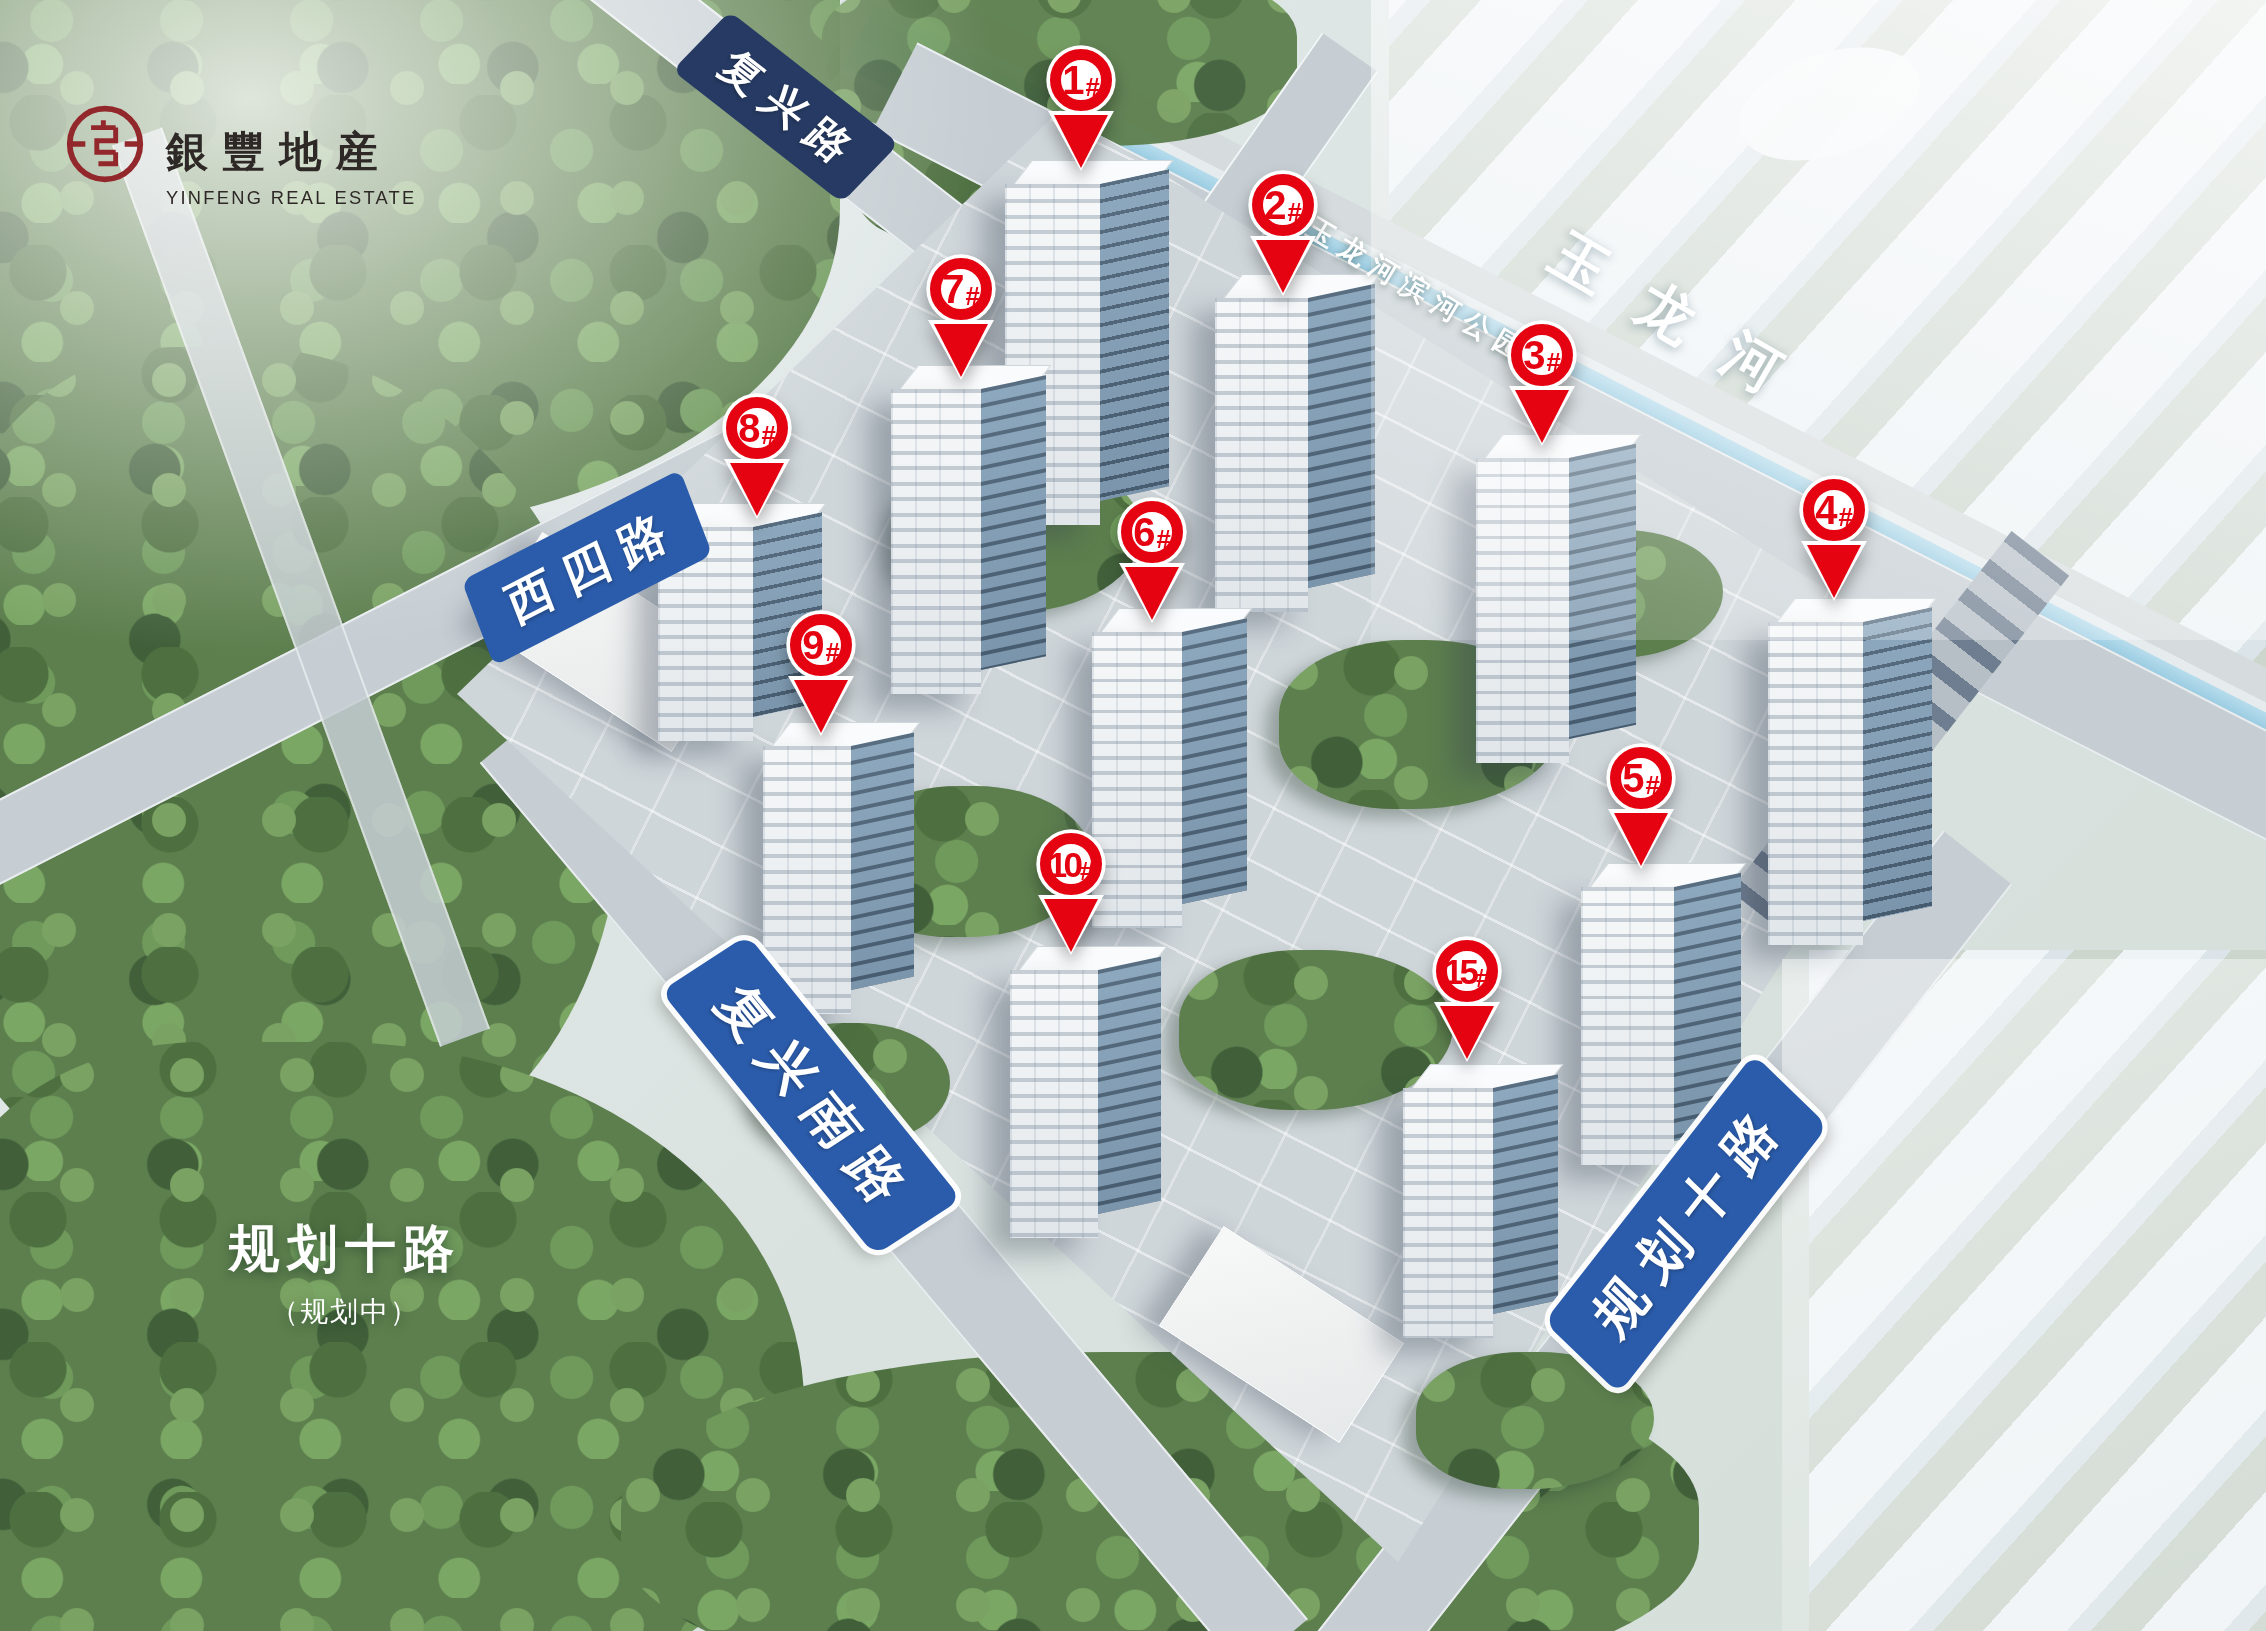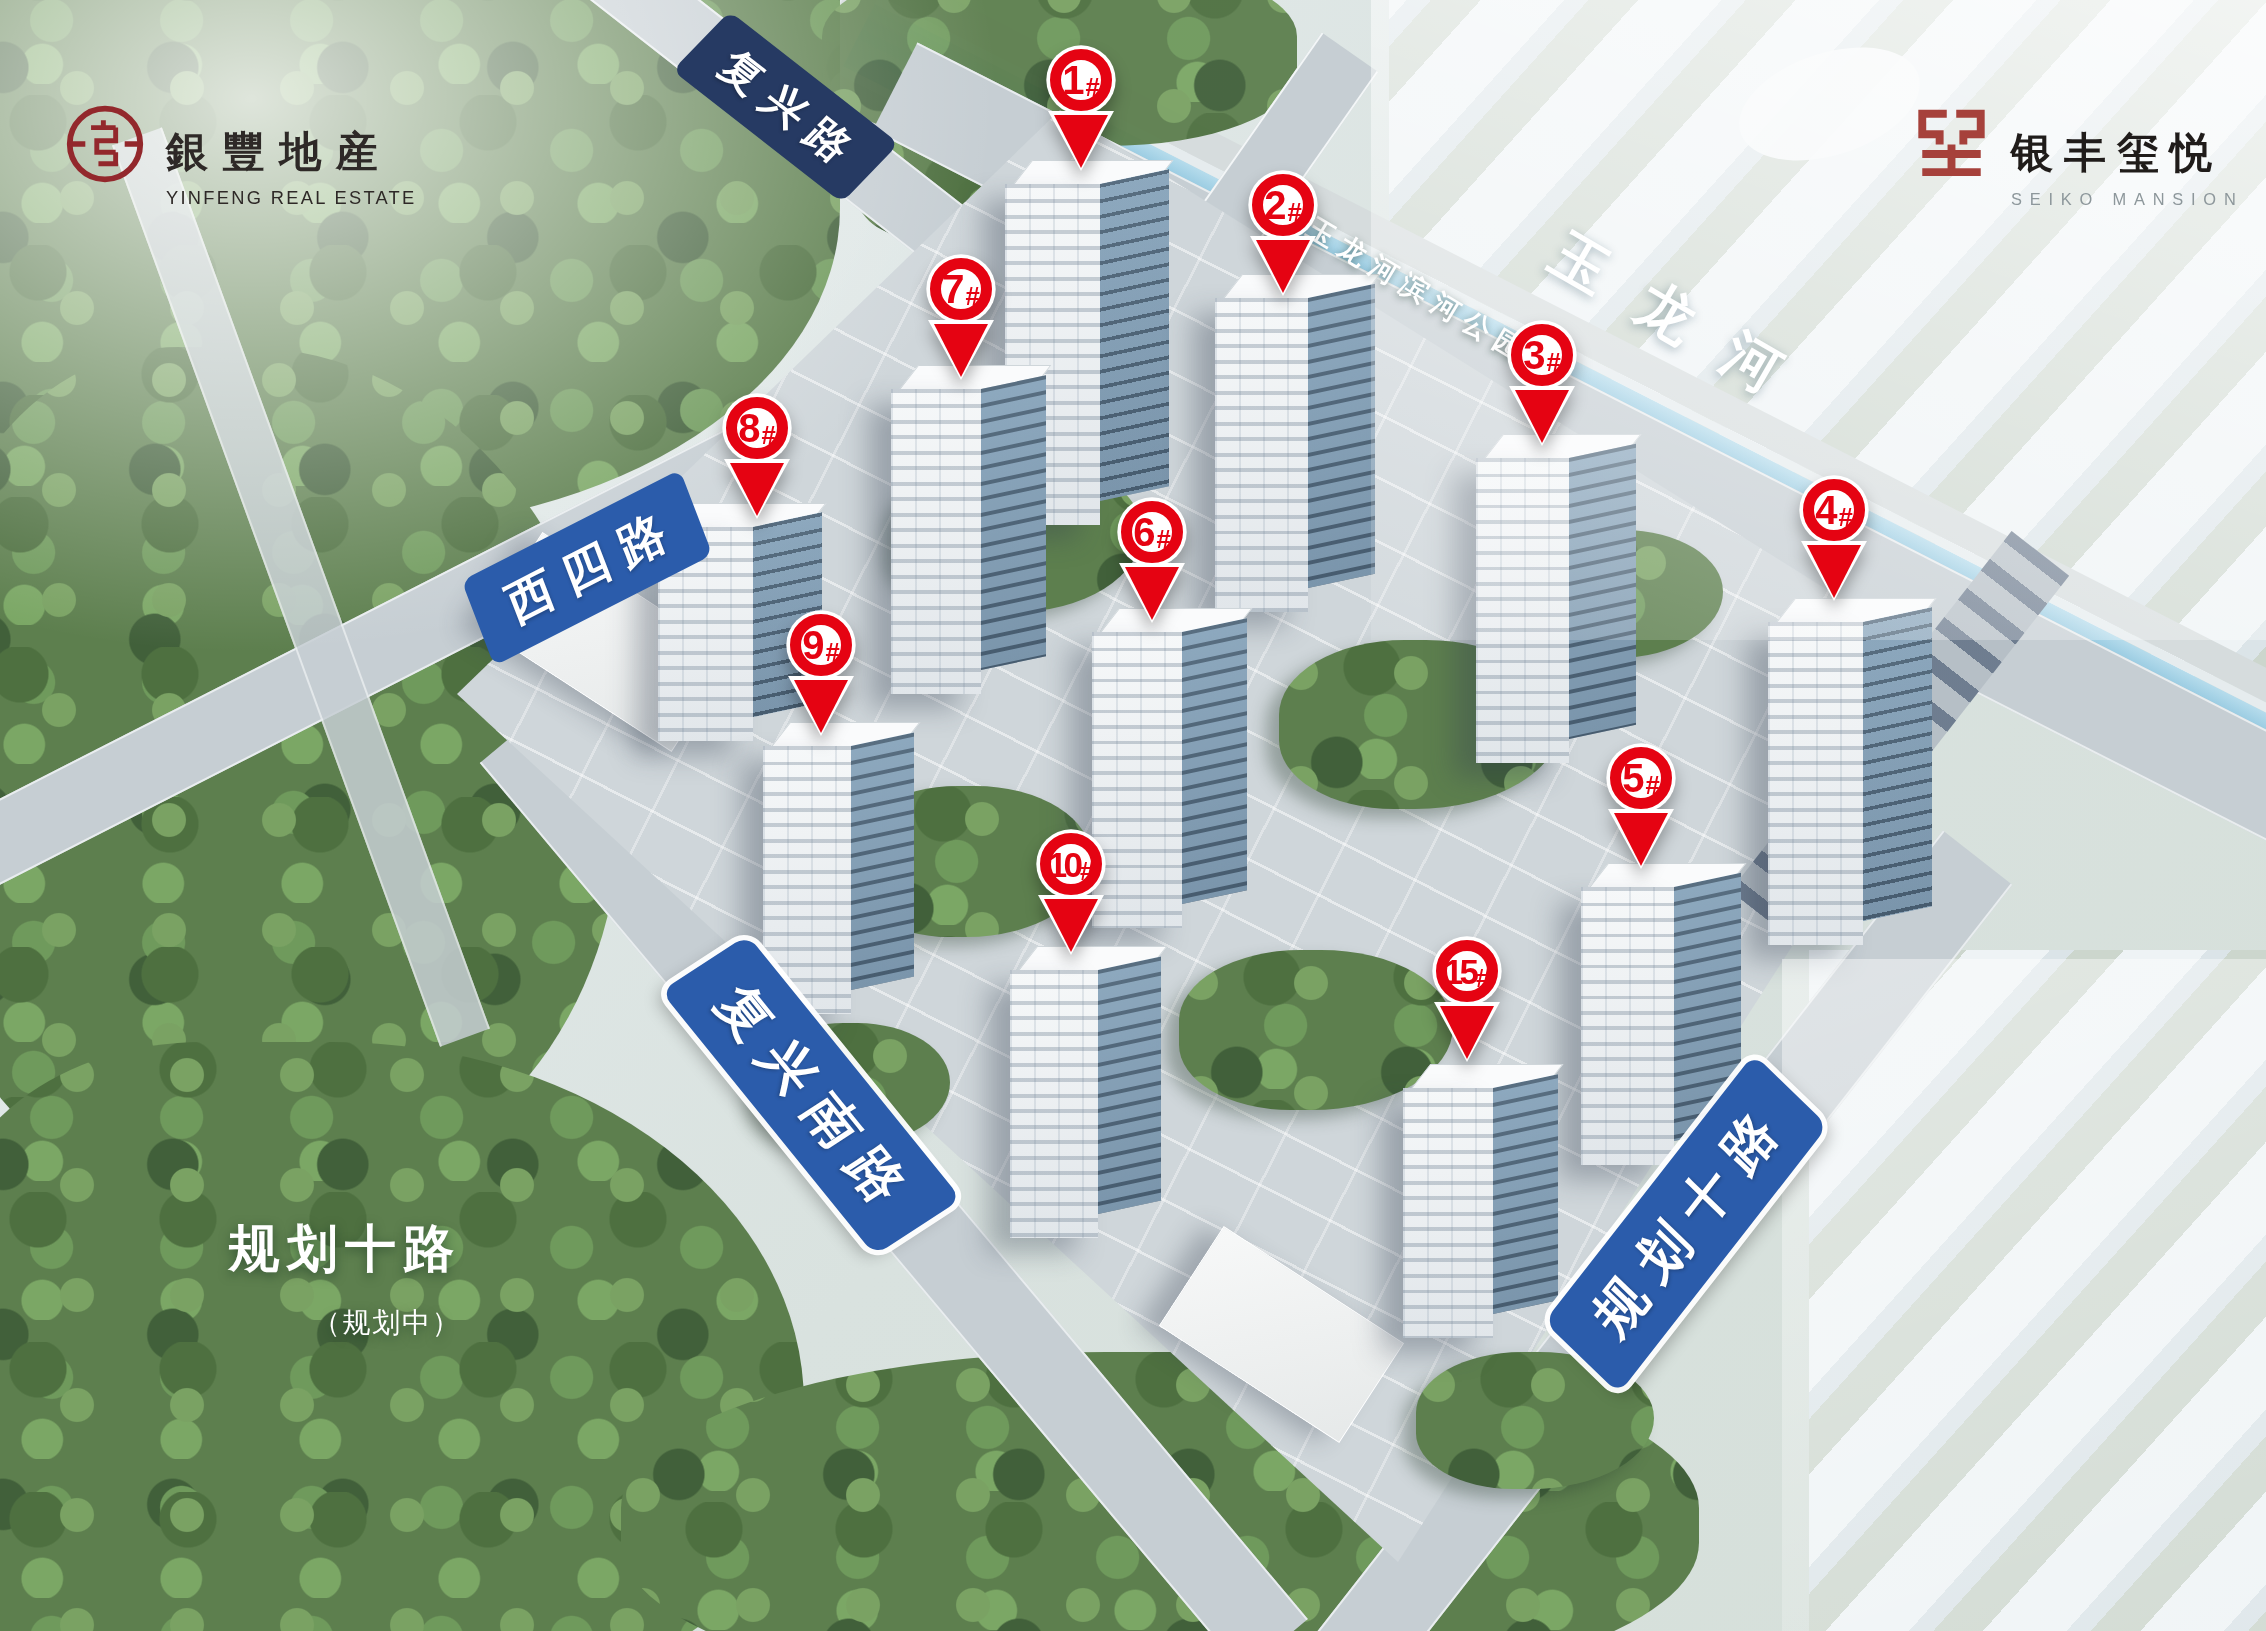--- a/index.html
+++ b/index.html
@@ -83,21 +83,21 @@
   
   .river-label{position:absolute;left:1684px;top:324px;transform:translate(-50%,-50%) rotate(30deg);
         color:#fff;font-size:57px;font-weight:700;letter-spacing:42px;white-space:nowrap;
         text-shadow:0 2.7px 9.1px rgba(20,60,80,.35);}
   .riverside-label{position:absolute;left:1418px;top:291px;transform:translate(-50%,-50%) rotate(31deg);
         color:#fff;font-size:28px;font-weight:700;letter-spacing:8.2px;white-space:nowrap;
         text-shadow:0 1.8px 7.3px rgba(20,50,40,.5);}
   .sports-park{position:absolute;left:345px;top:1215px;transform:translateX(-50%);
         color:#fff;text-align:center;text-shadow:0 2.7px 11px rgba(10,40,25,.5);}
   .sports-park .t{font-size:51px;font-weight:700;letter-spacing:7.3px;white-space:nowrap;}
-  .sports-park .s{font-size:28px;margin-top:20px;letter-spacing:1.8px;white-space:nowrap;text-align:right;}
+  .sports-park .s{font-size:28px;margin-top:9px;letter-spacing:1.8px;white-space:nowrap;}
 
   
   .pin{position:absolute;filter:drop-shadow(0 9.1px 7.3px rgba(0,0,0,.30));z-index:40;}
   .pin .halo{position:absolute;left:0;top:31px;transform:translateX(-50%);
        width:0;height:0;border-left:33px solid transparent;border-right:33px solid transparent;
        border-top:60px solid #fff;}
   .pin .tail{position:absolute;left:0;top:35px;transform:translateX(-50%);
        width:0;height:0;border-left:27.4px solid transparent;border-right:27.4px solid transparent;
        border-top:53px solid #e50312;}
   .pin .circle{position:absolute;left:0;top:0;transform:translate(-50%,-50%);
@@ -360,30 +360,15 @@
         <path d="M7 50 H26 M74 50 H93"></path>
         <path stroke-width="6" d="M33 30 H63 M48 30 V21 M63 30 V46 H40 V60 H63 M63 60 V74 H42"></path>
       </g>
     </svg>
     <div>
       <div class="cn">銀豐地産</div>
       <div class="en">YINFENG REAL ESTATE</div>
     </div>
   </div>
 
-  <div class="logo logo-project">
-    <svg width="79" height="79" viewBox="0 0 100 100">
-      <g fill="none" stroke="#a6413b" stroke-width="10">
-        <path d="M44 11 H13 V37 H35 V50"></path>
-        <path d="M56 11 H87 V37 H65 V50"></path>
-        <path d="M13 62 H87"></path>
-        <path d="M50 50 V84"></path>
-        <path d="M13 85 H87"></path>
-      </g>
-    </svg>
-    <div>
-      <div class="cn">银丰玺悦</div>
-      <div class="en">SEIKO MANSION</div>
-    </div>
-  </div>
 
 </div>
 
 
 </body></html>

